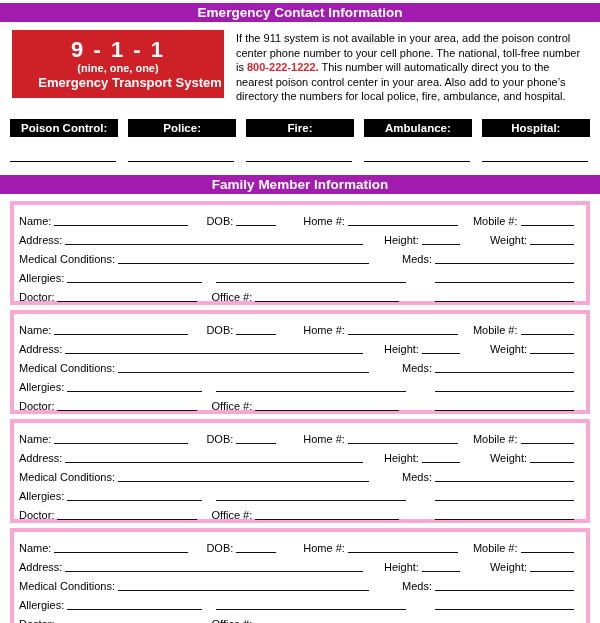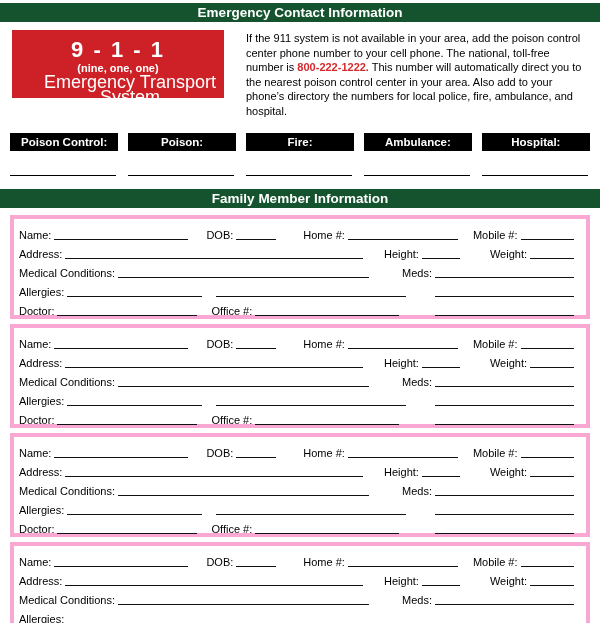--- a/index.html
+++ b/index.html
@@ -2,35 +2,35 @@
 <html><head>
 <meta charset="utf-8">
 <style>
   * { margin:0; padding:0; box-sizing:border-box; }
   html,body { background:#fff; }
   body {
     width:600px; height:623px; overflow:hidden; position:relative;
     font-family:"Liberation Sans", sans-serif; color:#000;
   }
   .header-bar {
-    background:#14532d; color:#fff; font-weight:bold; font-size:13.5px;
+    background:#a21caf; color:#fff; font-weight:bold; font-size:13.5px;
     height:19px; line-height:19px; text-align:center; width:600px;
   }
   #top-header { margin-top:3px; }
   
   .top-section { display:flex; margin:8px 12px 0 12px; }
   .red-box {
     flex:none; width:212px; height:68px; background:#CE2127; color:#fff;
     text-align:center; padding-top:8px;
   }
   .red-box .big-number { font-size:22px; font-weight:bold; line-height:24px; letter-spacing:2px; }
   .red-box .pronounce  { font-size:11px;  font-weight:bold; line-height:13px; }
-  .red-box .caption    { font-size:18px; font-weight:normal; line-height:15px;padding-left:24px; }
+  .red-box .caption    { font-size:13px; font-weight:bold; line-height:15px;padding-left:24px; }
   .intro-text {
-    flex:1; padding-left:22px; padding-top:1px;
+    flex:1; padding-left:12px; padding-top:1px;
     font-size:11px; line-height:14.5px; color:#000;
   }
   .intro-text .phone { font-weight:bold; }
   
   .numbers-row { display:flex; gap:9.5px; margin:15px 10px 4px 10px; }
   .num-col { flex:1; }
   .num-bar {
     background:#000; color:#fff; font-weight:bold; font-size:11.5px;
     height:18px; line-height:18px; text-align:center;
   }
@@ -68,21 +68,21 @@
   <div class="intro-text"><span>If the 911 system is not available in your area, add the poison control center phone number to your cell phone. The national, toll-free number is </span><span class="phone" style="color: rgb(214, 41, 46);">800-222-1222.</span><span> This number will automatically direct you to the nearest poison control center in your area. Also add to your phone’s directory the numbers for local police, fire, ambulance, and hospital.</span></div>
 </div>
 
 <div class="numbers-row">
   <div class="num-col">
     <div class="num-bar">Poison Control:</div>
     <div class="num-line"></div>
   </div>
 
   <div class="num-col">
-    <div class="num-bar">Poison:</div>
+    <div class="num-bar">Police:</div>
     <div class="num-line"></div>
   </div>
 
   <div class="num-col">
     <div class="num-bar">Fire:</div>
     <div class="num-line"></div>
   </div>
 
   <div class="num-col">
     <div class="num-bar">Ambulance:</div>

